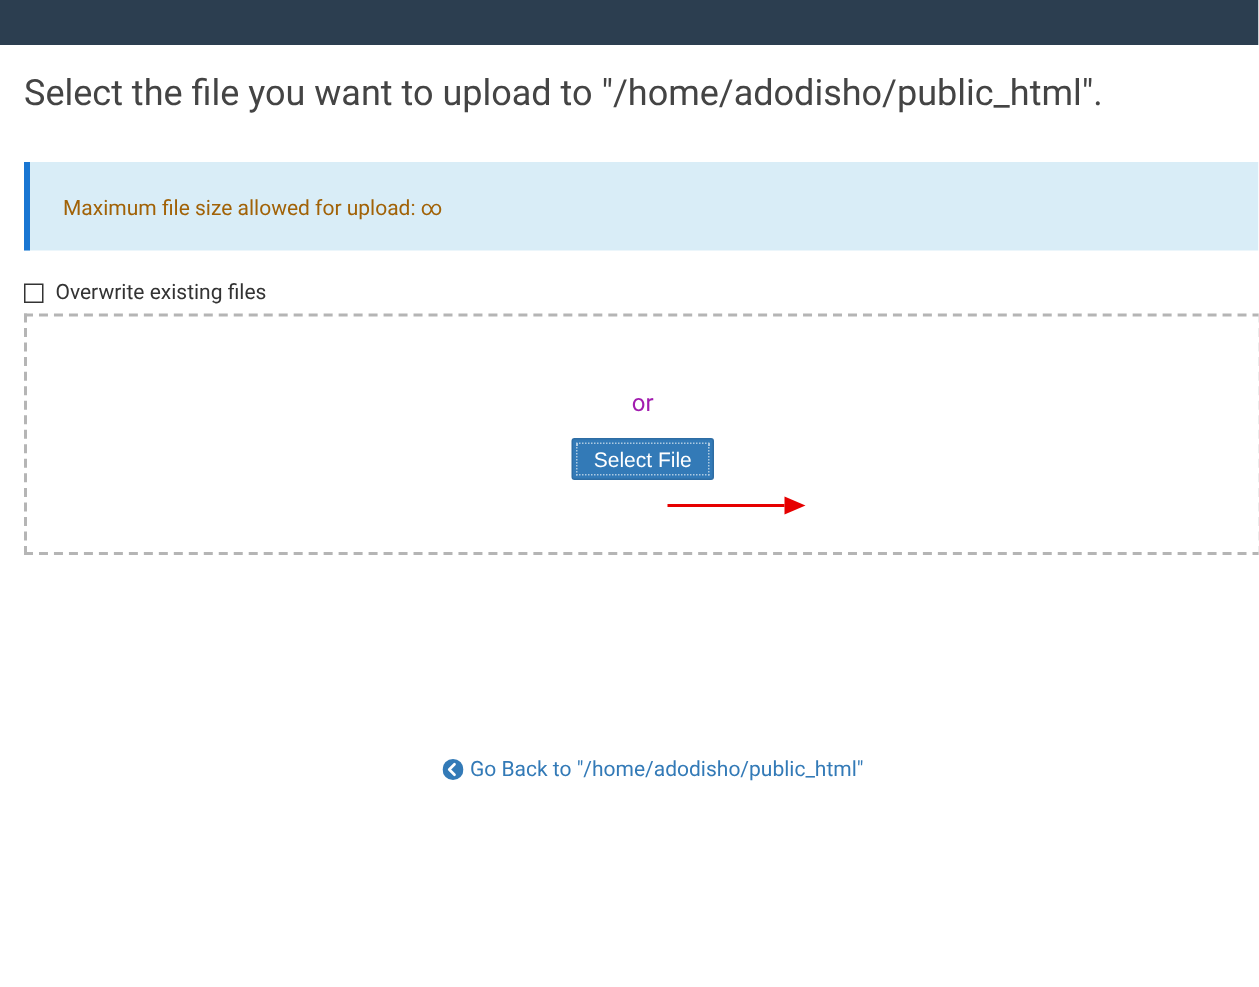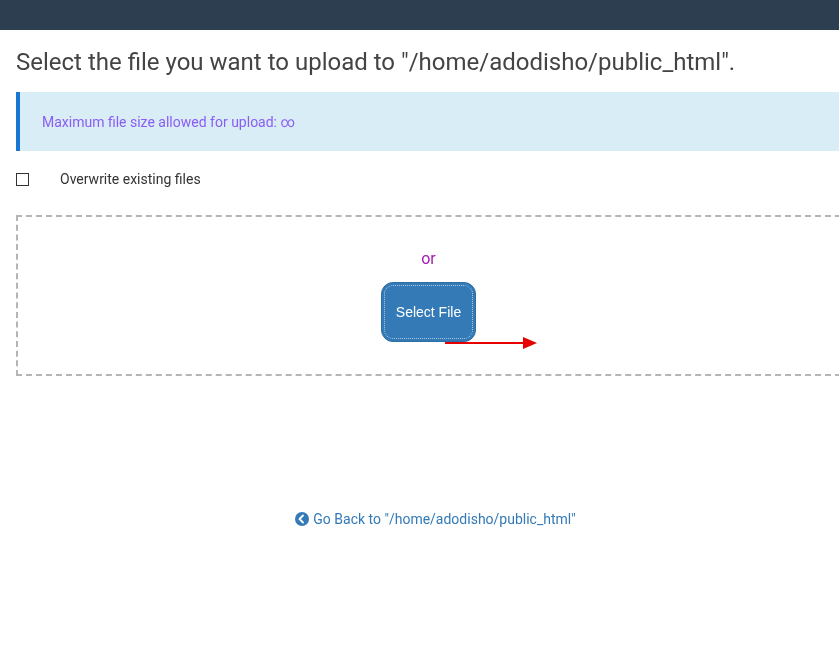--- a/index.html
+++ b/index.html
@@ -19,39 +19,38 @@
       height: 30px;
       width: 100%;
     }
     .content {
       padding: 18px 0 0 16px;
     }
     .page-title {
       font-size: 24px;
       font-weight: 400;
       color: #444;
-      margin-bottom: 16px;
+      margin-bottom: 32px;
     }
     .info-box {
       background: #d9edf7;
       border-left: 4px solid #1976d2;
       padding: 20px 22px;
       width: 823px;
       margin-bottom: 20px;
     }
     .info-text {
       font-size: 14px;
-      color: #8b5cf6;
+      color: #a16207;
     }
     .checkbox-row {
       display: flex;
       align-items: center;
-      margin-bottom: 28px;
+      margin-bottom: 6px;
       margin-left: 0;
-      gap: 23px;
     }
     .checkbox {
       width: 13px;
       height: 13px;
       border: 1px solid #333;
       margin-right: 8px;
       cursor: pointer;
       background: white;
     }
     .checkbox-label {
@@ -79,24 +78,24 @@
       font-size: 16px;
       color: #a21caf;
       margin-bottom: 14px;
     }
     .select-file-btn {
       background: #337ab7;
       color: white;
       border: 1px solid #2e6da4;
       outline: 1px dotted rgba(255,255,255,0.6);
       outline-offset: -4px;
-      padding: 21px 14px;
+      padding: 5px 14px;
       font-size: 14px;
       cursor: pointer;
-      border-radius: 12px;
+      border-radius: 2px;
     }
     .arrow {
       position: absolute;
       left: 425px;
       top: 112px;
     }
     .go-back-link {
       display: flex;
       align-items: center;
       justify-content: center;

